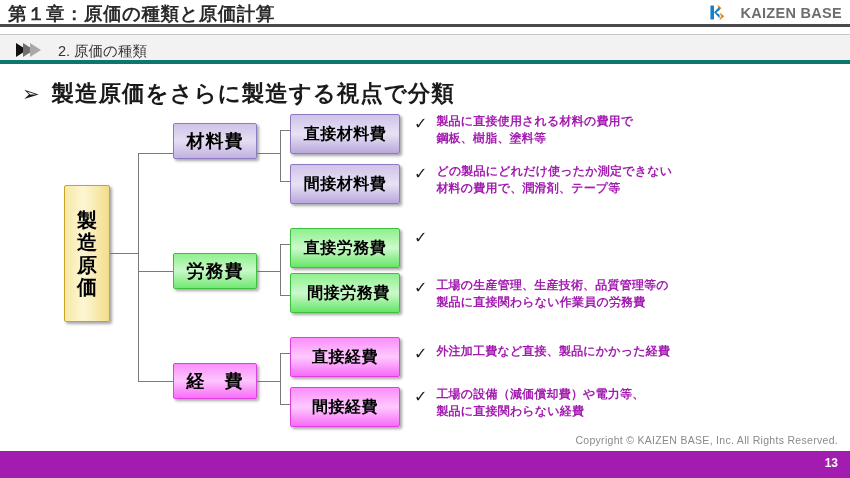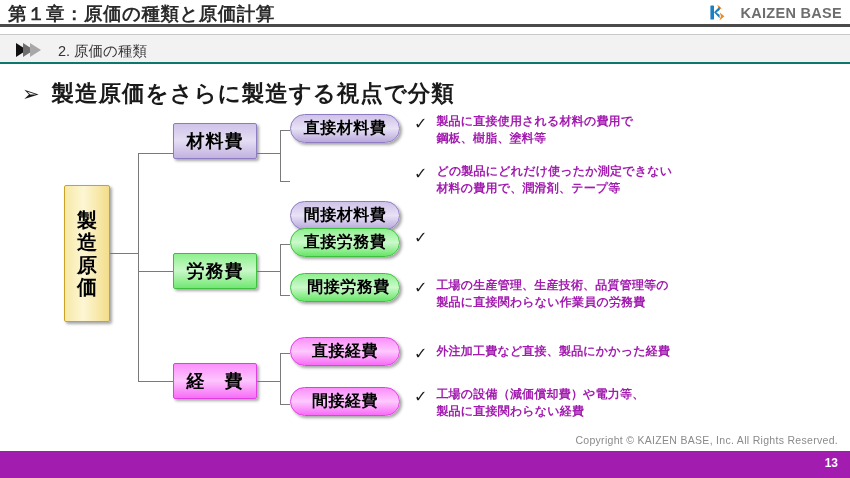--- a/index.html
+++ b/index.html
@@ -55,21 +55,21 @@
     white-space: nowrap;
   }
 
   
   .section-bar {
     position: absolute;
     left: 0; top: 34px;
     width: 850px; height: 30px;
     background: #f2f2f2;
     border-top: 1px solid #c9c9c9;
-    border-bottom: 2px solid #0f766e;
+    border-bottom: 4px solid #0f766e;
     box-sizing: border-box;
   }
   .chevrons {
     position: absolute;
     left: 16px; top: 8px;
     display: flex;
     align-items: center;
   }
   .chev {
     width: 0; height: 0;
@@ -153,27 +153,26 @@
     font-size: 18px;
     letter-spacing: 1px;
   }
   .n-mat   { top: 18px;  background: linear-gradient(to bottom, #cfc2e8 0%, #e5def3 48%, #c2b2e0 100%); border: 1px solid #8e7cc3; }
   .n-labor { top: 148px; background: linear-gradient(to bottom, #8ef08e 0%, #c9f8c9 48%, #72e872 100%); border: 1px solid #3fbf3f; }
   .n-exp   { top: 258px; background: linear-gradient(to bottom, #fb8efb 0%, #fdc6fd 48%, #f76ef7 100%); border: 1px solid #e040e0; }
 
   
   .node-l2 {
     left: 290px;
-    width: 110px; height: 29px;
+    width: 110px; height: 40px;
     font-size: 16px;
     letter-spacing: 0.5px;
-    border-radius: 16px;
   }
   .n2-purple-a { top: 9px;   background: linear-gradient(to bottom, #cfc2e8 0%, #e8e2f5 50%, #b9a8dc 100%); border: 1px solid #8e7cc3; }
-  .n2-purple-b { top: 59px;  background: linear-gradient(to bottom, #cfc2e8 0%, #e8e2f5 50%, #b9a8dc 100%); border: 1px solid #8e7cc3; margin-top: 37px; }
+  .n2-purple-b { top: 59px;  background: linear-gradient(to bottom, #cfc2e8 0%, #e8e2f5 50%, #b9a8dc 100%); border: 1px solid #8e7cc3; }
   .n2-green-a  { top: 123px; background: linear-gradient(to bottom, #8ef08e 0%, #ccf9cc 50%, #66e666 100%); border: 1px solid #3fbf3f; }
   .n2-green-b  { top: 168px; background: linear-gradient(to bottom, #8ef08e 0%, #ccf9cc 50%, #66e666 100%); border: 1px solid #3fbf3f; padding-left: 7px; }
   .n2-pink-a   { top: 232px; background: linear-gradient(to bottom, #fb8efb 0%, #fec9fe 50%, #f86bf8 100%); border: 1px solid #e040e0; }
   .n2-pink-b   { top: 282px; background: linear-gradient(to bottom, #fb8efb 0%, #fec9fe 50%, #f86bf8 100%); border: 1px solid #e040e0; }
 
   
   .line {
     position: absolute;
     background: #7a7a7a;
   }

